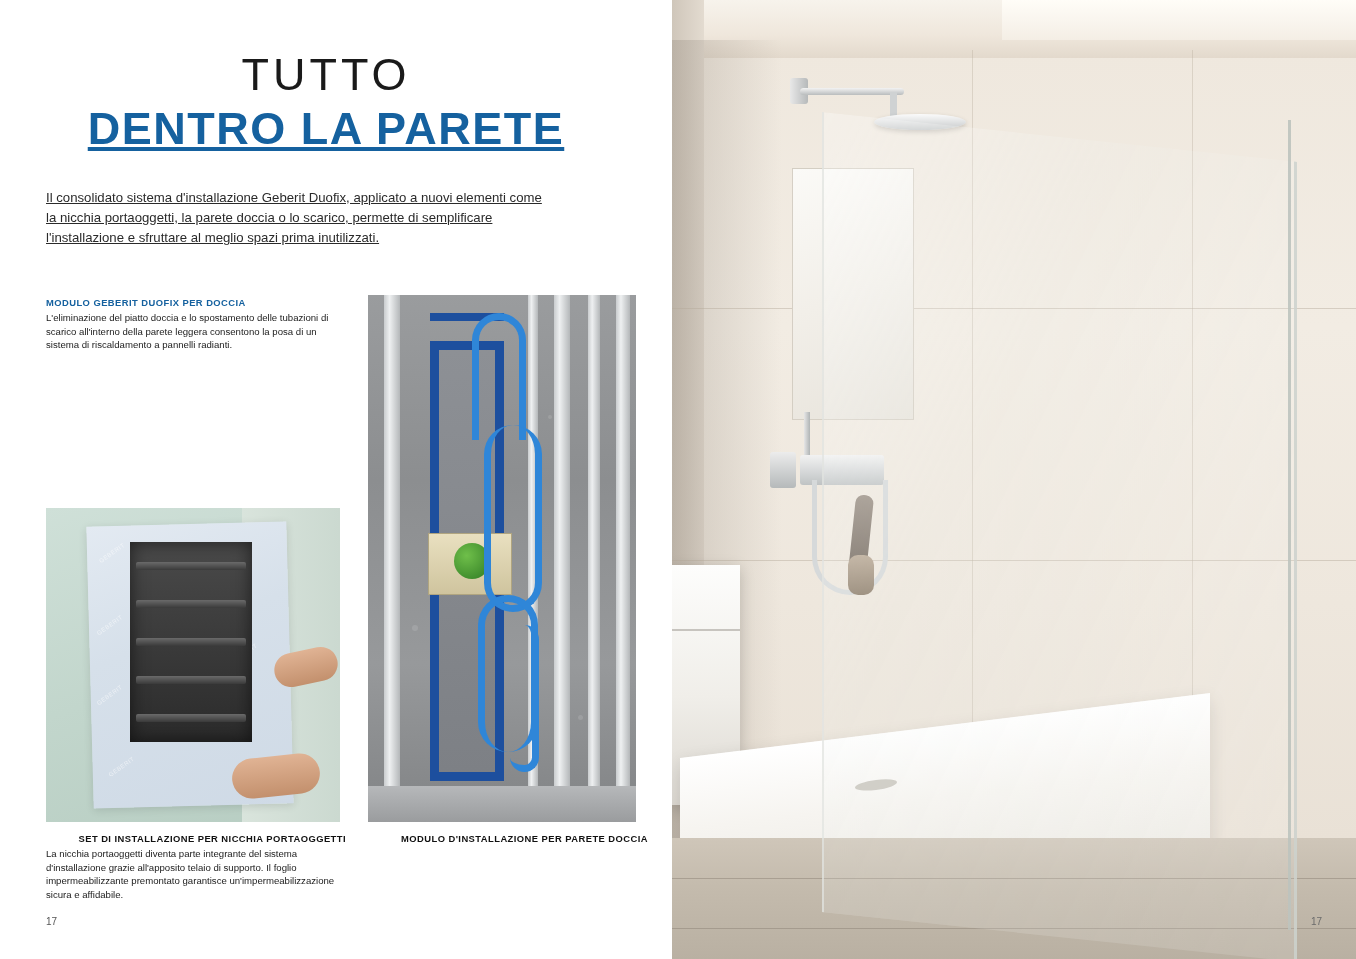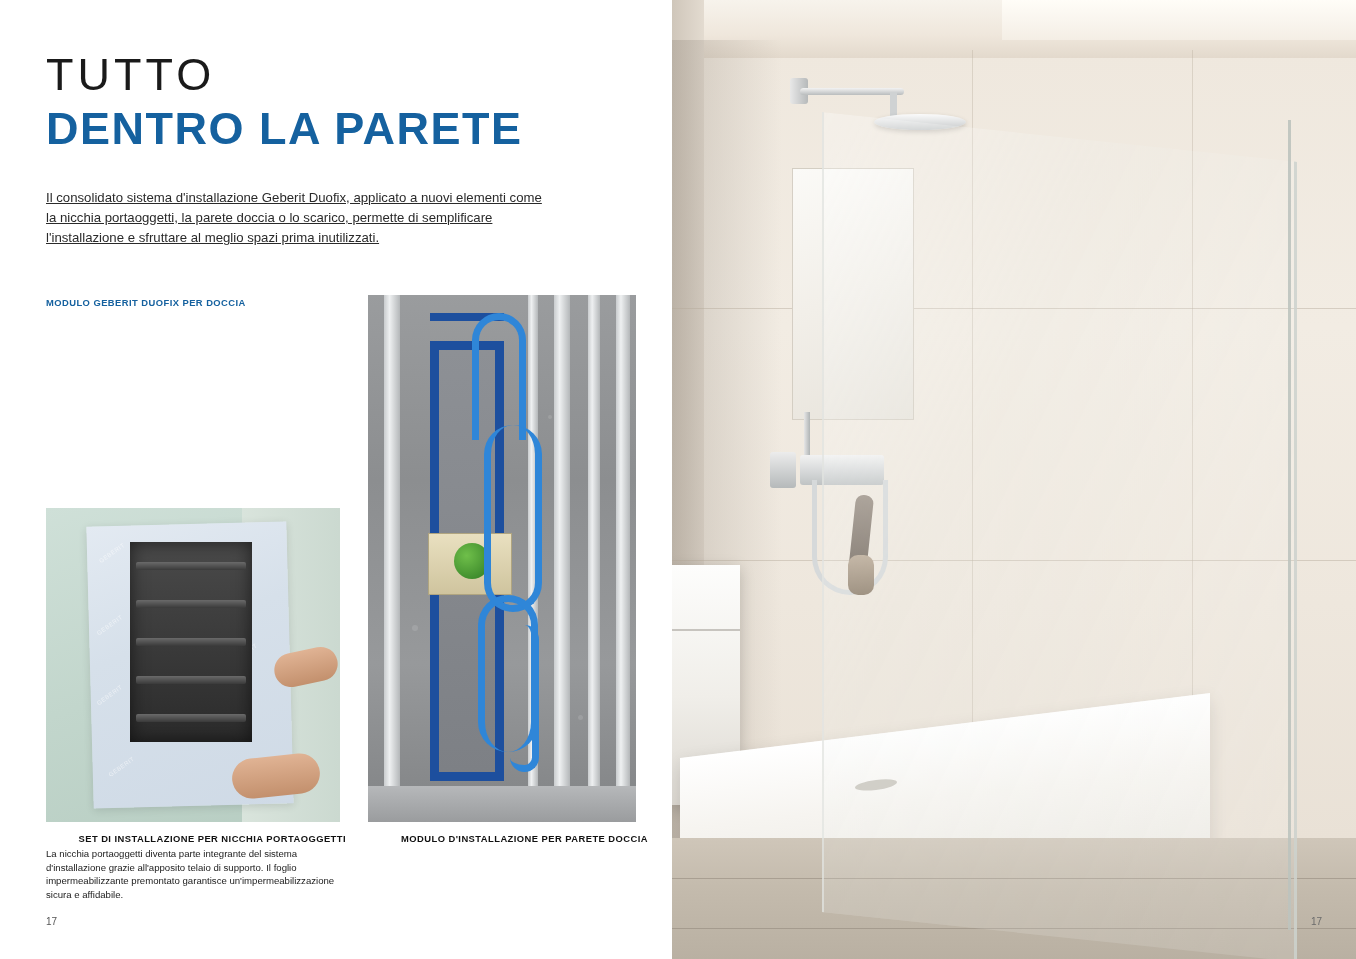--- a/index.html
+++ b/index.html
@@ -21,35 +21,37 @@
     position: absolute;
     left: 0; top: 0;
     width: 672px; height: 959px;
     background: #ffffff;
   }
   .title-block {
     position: absolute;
     left: 46px;
     top: 52px;
     width: 560px;
+    text-align: center;
   }
   .title-line1 {
     font-size: 45px;
     letter-spacing: 4px;
     font-weight: 300;
     color: #1a1a1a;
     line-height: 1.0;
   }
   .title-line2 {
     font-size: 45px;
     letter-spacing: 1.5px;
     font-weight: 700;
     color: #15619f;
     line-height: 1.25;
     margin-top: 4px;
+    text-decoration: underline;
   }
   .intro {
     position: absolute;
     left: 46px;
     top: 188px;
     width: 500px;
     font-size: 13.2px;
     line-height: 1.52;
     color: #2a2a2a;
     text-decoration: underline;
@@ -395,20 +397,21 @@
 
     <div class="title-block">
       <div class="title-line1">TUTTO</div>
       <div class="title-line2">DENTRO LA PARETE</div>
     </div>
 
     <div class="intro">Il consolidato sistema d'installazione Geberit Duofix, applicato a nuovi elementi come la nicchia portaoggetti, la parete doccia o lo scarico, permette di semplificare l'installazione e sfruttare al meglio spazi prima inutilizzati.</div>
 
     <div class="block-top-left">
       <div class="cap-heading">MODULO GEBERIT DUOFIX PER DOCCIA</div>
+      <div class="cap-body">L'eliminazione del piatto doccia e lo spostamento delle tubazioni di scarico all'interno della parete leggera consentono la posa di un sistema di riscaldamento a pannelli radianti.</div>
     </div>
 
     <div class="img-duofix">
       <div class="d-wall"></div>
       <div class="d-wall-speck" style="left:24px;top:60px;width:5px;height:5px;"></div>
       <div class="d-wall-speck" style="left:180px;top:120px;width:4px;height:4px;"></div>
       <div class="d-wall-speck" style="left:44px;top:330px;width:6px;height:6px;"></div>
       <div class="d-wall-speck" style="left:210px;top:420px;width:5px;height:5px;"></div>
 
       <div class="d-stud" style="left:16px;"></div>

